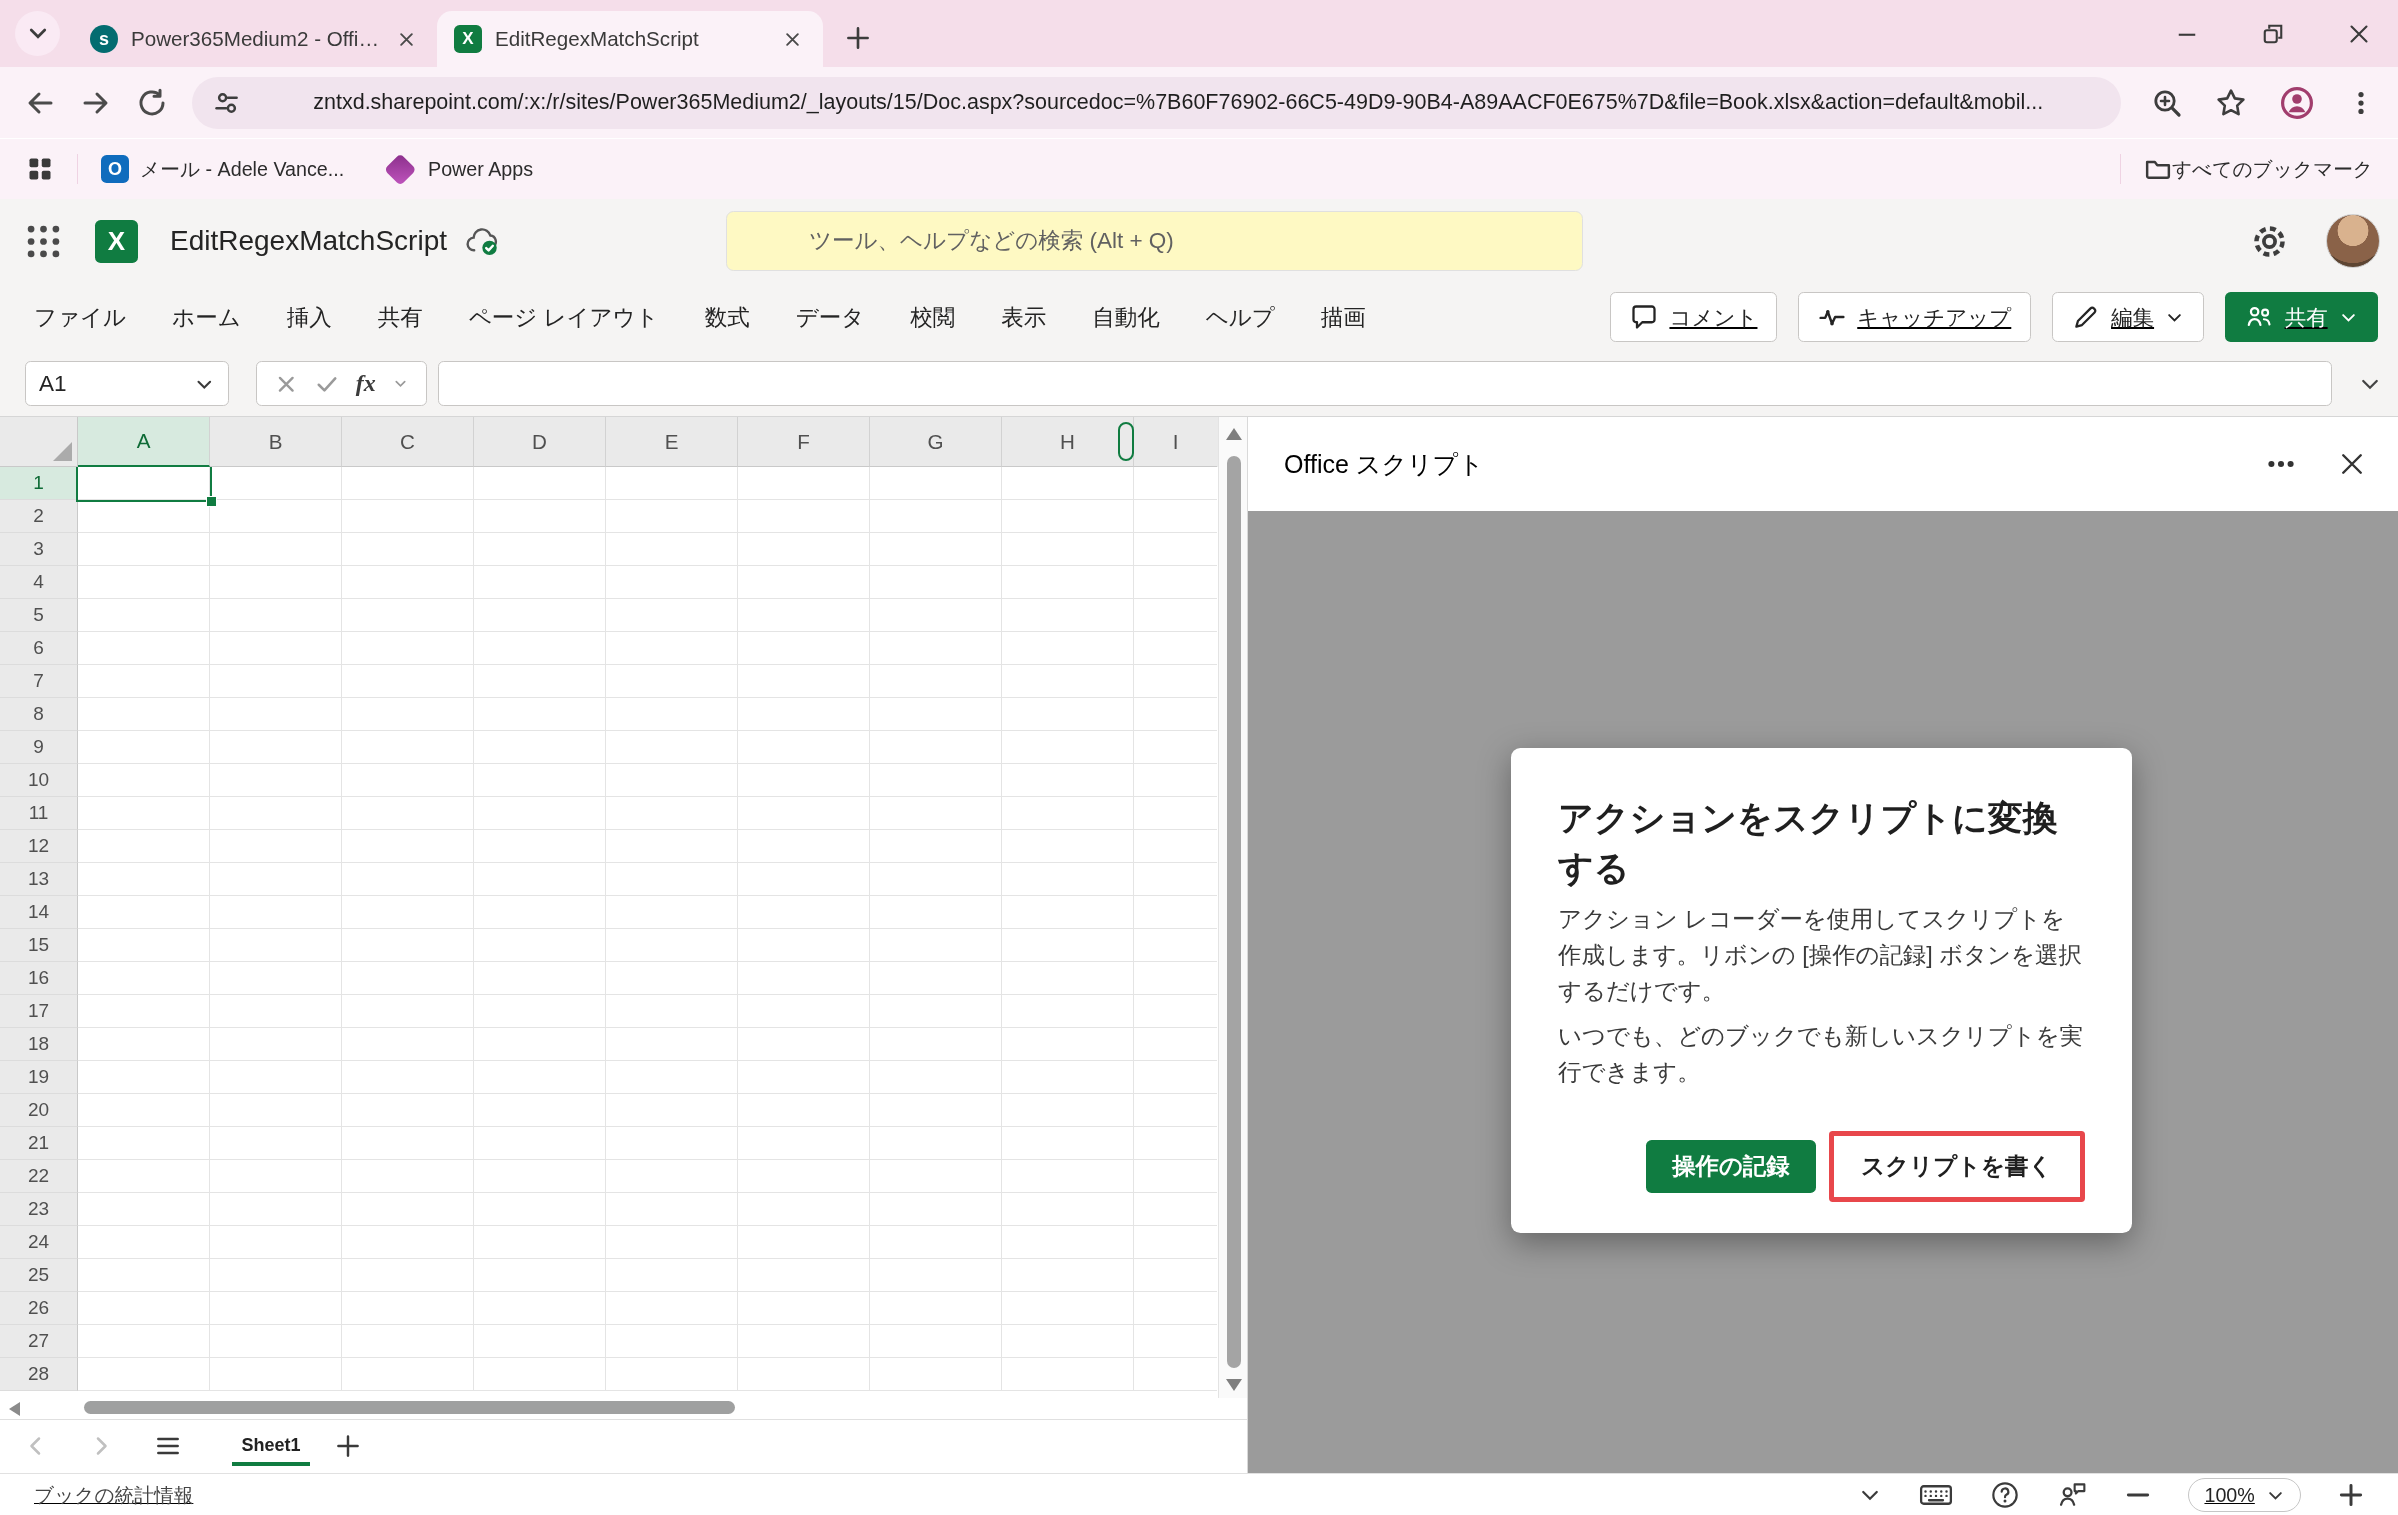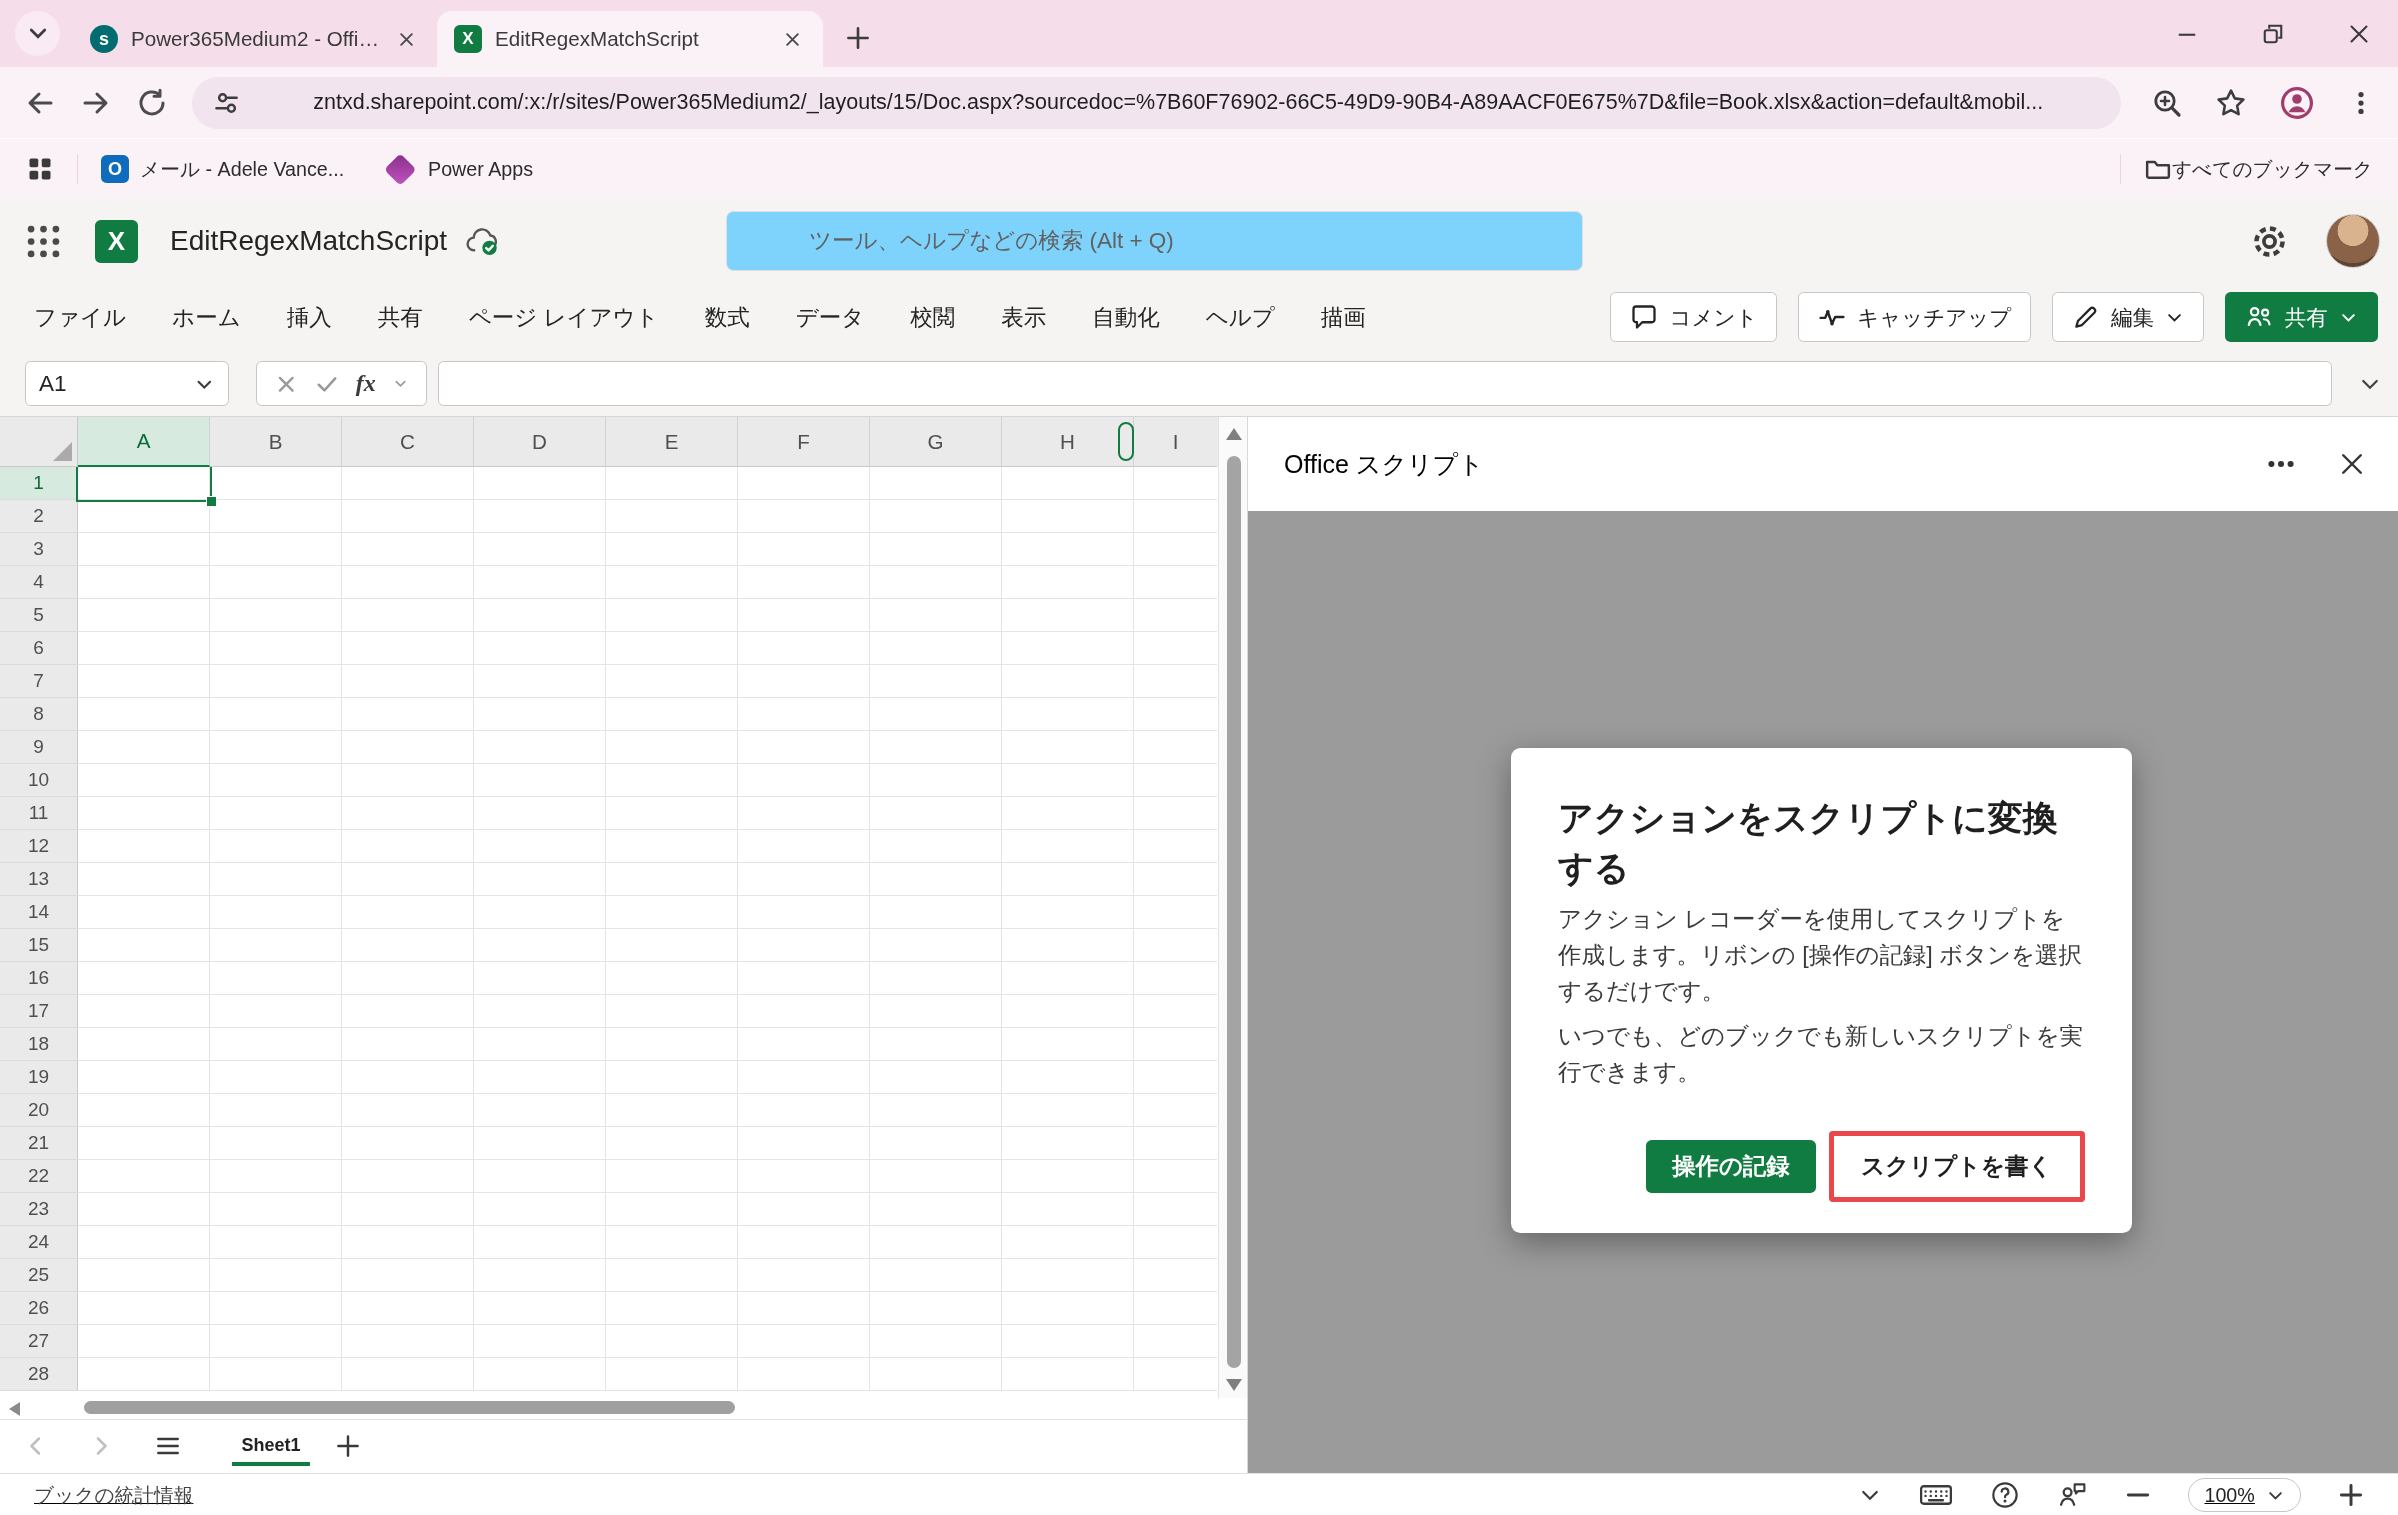--- a/index.html
+++ b/index.html
@@ -41,30 +41,30 @@
   .bm-item{display:flex;align-items:center;gap:11.2px;margin-right:39px;white-space:nowrap;}
   .bm-right{margin-left:auto;display:flex;align-items:center;white-space:nowrap;}
 
   
   #appheader{position:absolute;left:0;top:199px;width:2399px;height:84px;background:#F5F4F3;display:flex;align-items:center;}
   .waffle{margin:0 32px 0 24px;}
   .excel-ico{background:var(--excel-green);color:#fff;border-radius:5.6px;display:flex;align-items:center;justify-content:center;font-weight:bold;}
   .excel-ico.big{width:43px;height:43px;font-size:26px;margin-right:32px;}
   .excel-ico.small{width:28px;height:28px;font-size:17px;flex:none;}
   .doc-title{font-size:28px;color:#242424;margin-right:17px;white-space:nowrap;}
-  .search-box{position:absolute;left:726px;top:12px;width:857px;height:60px;background:#7dd3fc;border:0.9px solid #E0E0E0;border-radius:7.5px;font-size:22.5px;color:#616161;padding-left:82px;outline:none;font-family:"Liberation Sans",sans-serif;}
+  .search-box{position:absolute;left:726px;top:12px;width:857px;height:60px;background:#fef9c3;border:0.9px solid #E0E0E0;border-radius:7.5px;font-size:22.5px;color:#616161;padding-left:82px;outline:none;font-family:"Liberation Sans",sans-serif;}
   .search-box::placeholder{color:#616161;opacity:1;}
   .header-right{position:absolute;right:19px;top:0;height:84px;display:flex;align-items:center;gap:36px;}
   .avatar{width:54px;height:54px;border-radius:50%;background:radial-gradient(circle at 50% 30%,#d9b28e 0 34%,#8a6248 35% 72%,#5d4532 73%);border:0.9px solid #cfcfcf;}
 
   
   #ribbonrow{position:absolute;left:0;top:283px;width:2399px;height:68px;background:#F5F4F3;display:flex;align-items:center;}
   #ribbon-tabs{display:flex;align-items:center;gap:46px;padding-left:34px;}
   .ribbon-tab{font-size:22.5px;color:#242424;white-space:nowrap;}
-  .ribbon-right{margin-left:auto;display:flex;align-items:center;gap:20.6px;padding-right:20.6px;}
+  .ribbon-right{margin-left:auto;display:flex;align-items:center;gap:20.6px;padding-right:20.6px;text-decoration:underline;}
   .btn-chrome{height:50px;border:1.9px solid #C8C6C4;border-radius:5.6px;background:#fff;font-size:21.5px;color:#242424;display:flex;align-items:center;gap:11.2px;padding:0 19px;white-space:nowrap;}
   .btn-share{height:50px;border:none;border-radius:5.6px;background:var(--excel-green);font-size:21.5px;color:#fff;display:flex;align-items:center;gap:11.2px;padding:0 20.6px;white-space:nowrap;}
 
   
   #formularow{position:absolute;left:0;top:351px;width:2399px;height:66px;background:#F5F4F3;border-bottom:0.9px solid #D6D6D6;}
   .name-box{position:absolute;left:25px;top:10.3px;width:204px;height:45px;background:#fff;border:0.9px solid #C8C6C4;border-radius:5.6px;display:flex;align-items:center;font-size:22.5px;color:#242424;padding:0 13px;}
   .name-box .nb-text{flex:1;}
   .fx-group{position:absolute;left:256px;top:10.3px;width:171px;height:45px;background:#fff;border:0.9px solid #C8C6C4;border-radius:5.6px;display:flex;align-items:center;justify-content:space-around;padding:0 9.4px;}
   .fx-label{font-family:"Liberation Serif",serif;font-style:italic;font-weight:bold;font-size:24px;color:#3b3b3b;}
   .formula-input{position:absolute;left:438px;top:10.3px;width:1894px;height:45px;background:#fff;border:0.9px solid #C8C6C4;border-radius:5.6px;}

